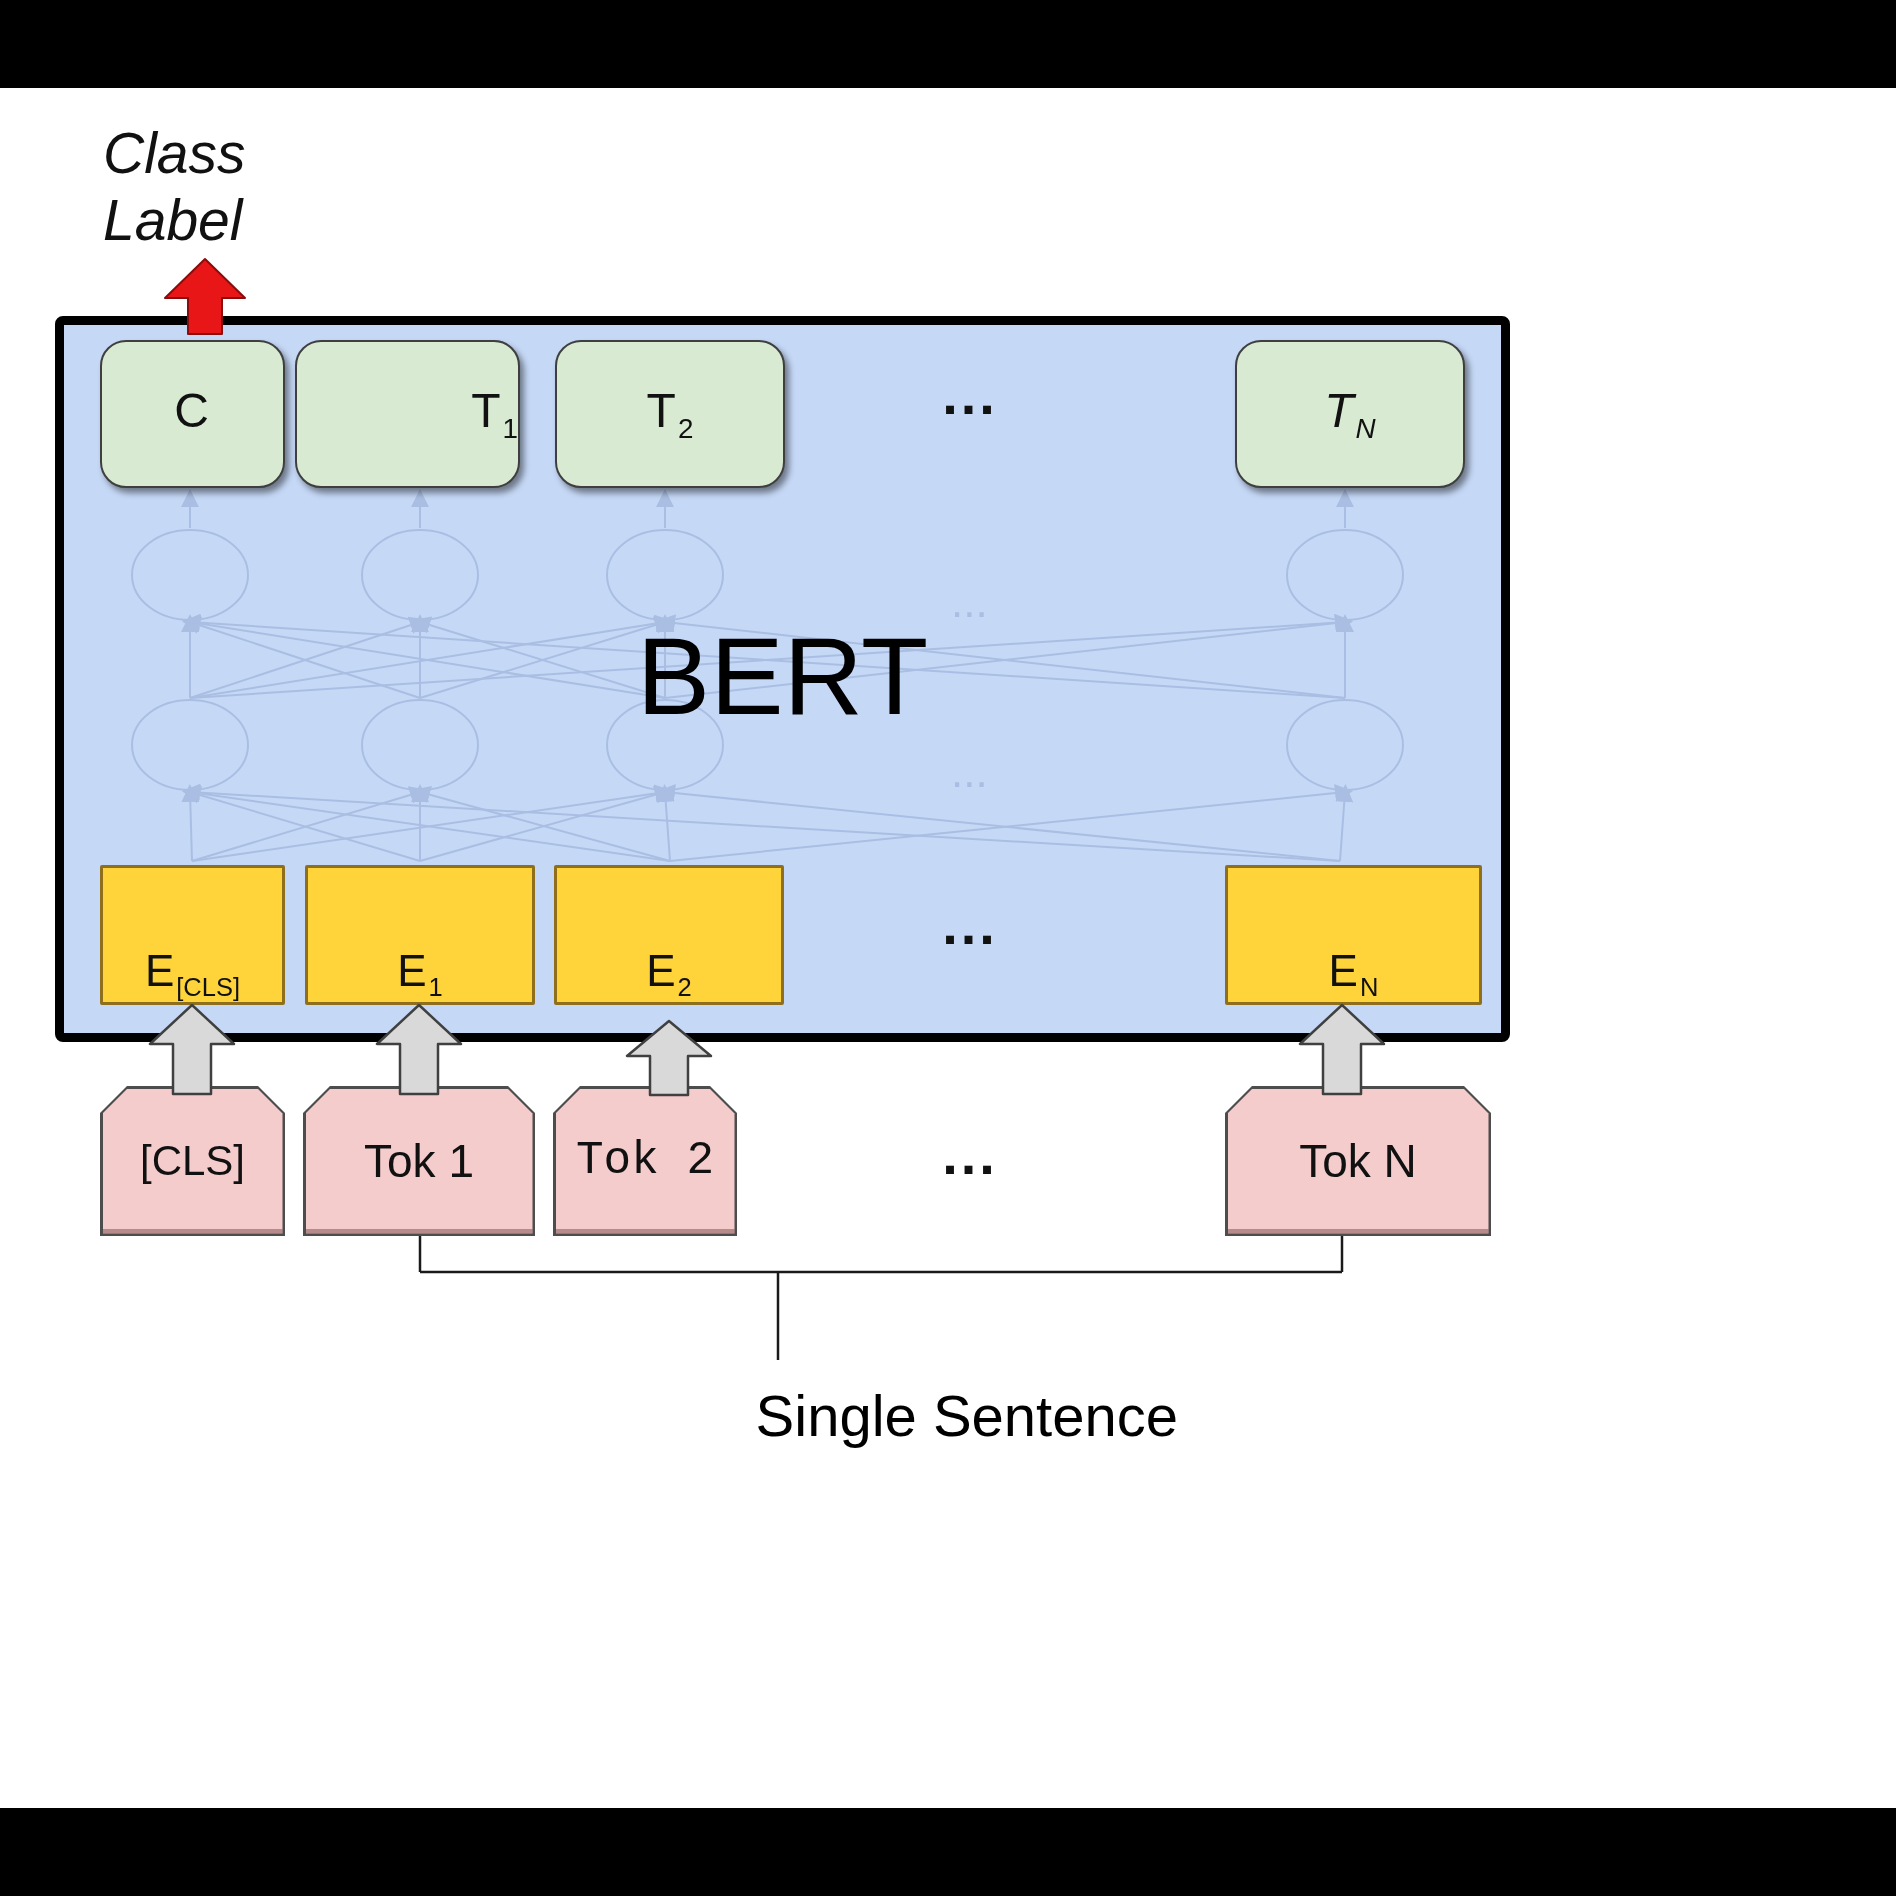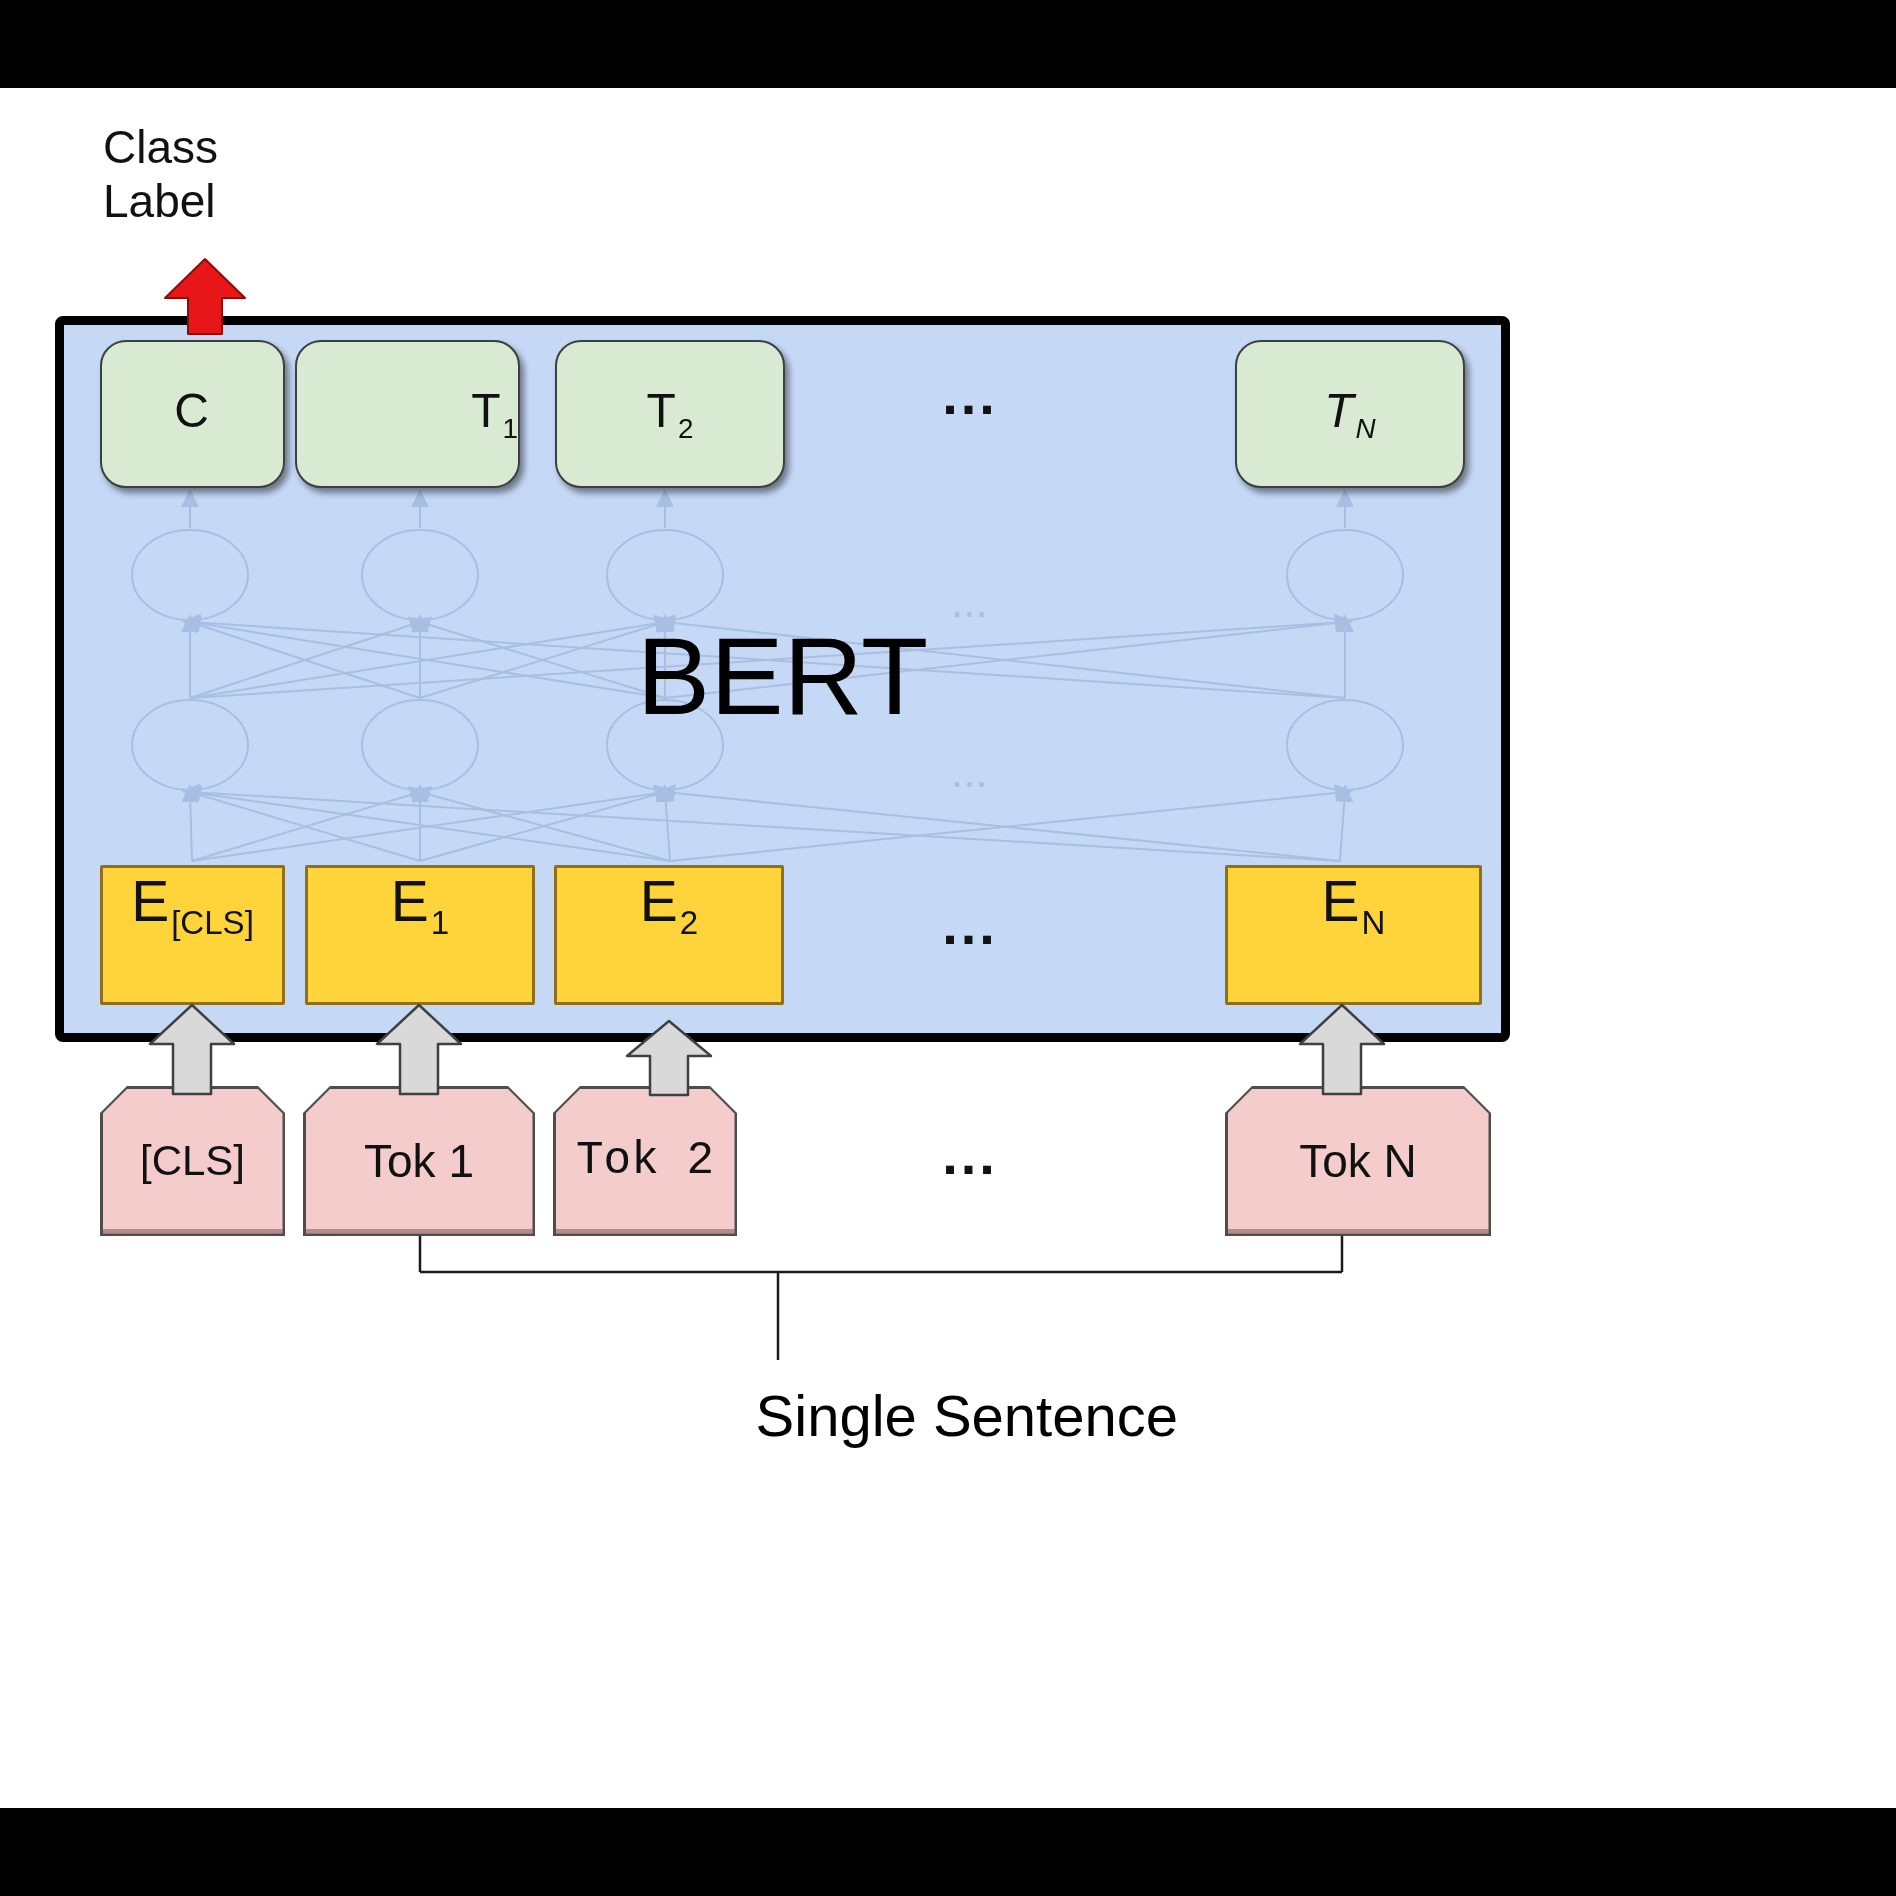--- a/index.html
+++ b/index.html
@@ -7,21 +7,21 @@
     position:relative; width:1896px; height:1896px;
     background:#fff; overflow:hidden;
     font-family:"Liberation Sans", sans-serif; color:#111;
   }
   .bar { position:absolute; left:0; width:1896px; background:#000; }
   .bar-top { top:0; height:88px; }
   .bar-bottom { top:1808px; height:88px; }
 
   .class-label {
     position:absolute; left:103px; top:120px;
-    font-size:46px; line-height:1.18; white-space:pre-line; color:#111;
+    font-size:57px; line-height:1.18; white-space:pre-line; color:#111;font-style:italic;
   }
 
   .bert-box {
     position:absolute; left:55px; top:316px; width:1455px; height:726px;
     box-sizing:border-box; background:#c5d8f6;
     border:9px solid #000; border-radius:8px; z-index:1;
   }
   .net-svg { position:absolute; left:64px; top:325px; width:1437px; height:708px; z-index:2; }
   .bert-title {
     position:absolute; left:55px; top:612px; width:1455px;
@@ -31,22 +31,22 @@
   .obox {
     position:absolute; top:340px; height:148px; box-sizing:border-box;
     background:#d9ead3; border:2px solid #3f3f3f; border-radius:26px;
     box-shadow:4px 5px 6px rgba(0,0,0,0.45);
     display:flex; align-items:center; justify-content:center;
     font-size:48px; z-index:4;
   }
   .ebox {
     position:absolute; top:865px; height:140px; box-sizing:border-box;
     background:#ffd43a; border:3px solid #8f6f1c; border-radius:2px;
-    display:flex; align-items:flex-start; justify-content:center;
-    font-size:57px; z-index:4;
+    display:flex; align-items:flex-end; justify-content:center;
+    font-size:44px; z-index:4;
   }
   .tbox {
     position:absolute; top:1086px; height:150px; background:#4d4d4d; z-index:4;
     clip-path:polygon(0 27px, 27px 0, calc(100% - 27px) 0, 100% 27px, 100% 100%, 0 100%);
   }
   .tbox-fill {
     position:absolute; inset:2.5px; background:#f4cccc;
     clip-path:polygon(0 25px, 25px 0, calc(100% - 25px) 0, 100% 25px, 100% 100%, 0 100%);
     display:flex; align-items:center; justify-content:center;
     font-size:46px; box-shadow:inset 0 -9px 0 -4px rgba(110,60,60,0.45);

